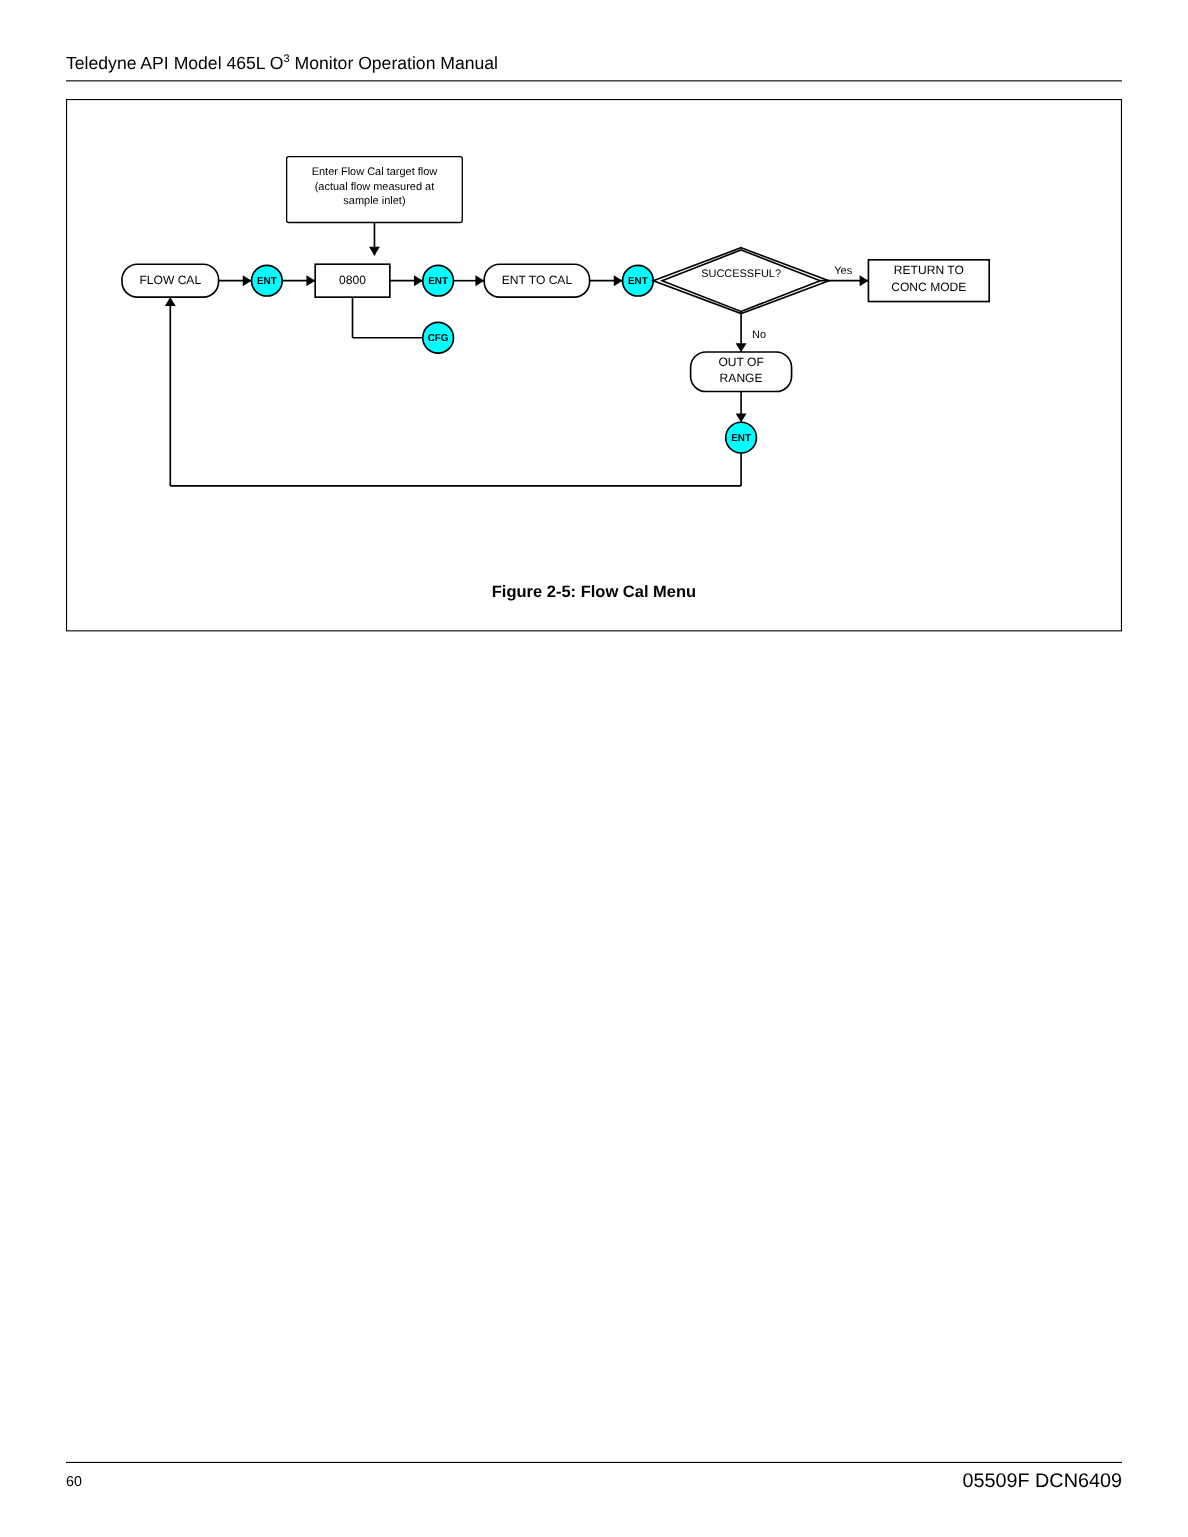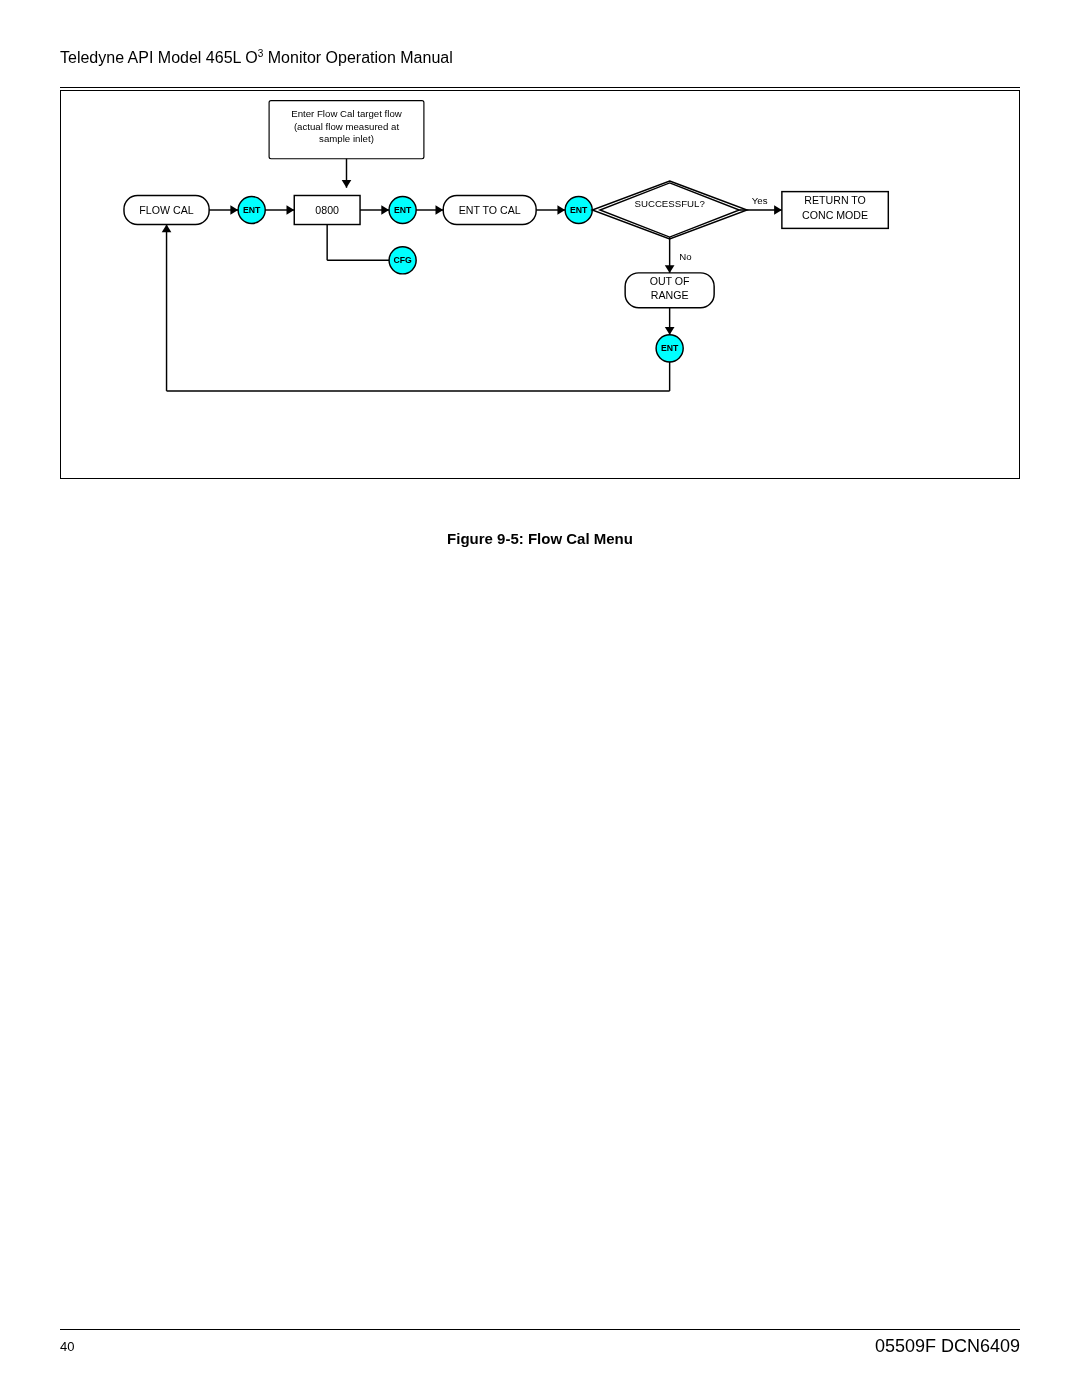--- a/index.html
+++ b/index.html
@@ -13,21 +13,21 @@
     }
 
     .page-header {
       position: absolute;
       top: 48px;
       left: 60px;
       right: 60px;
       display: flex;
       align-items: baseline;
       border-bottom: 1.5px solid #000;
-      padding-bottom: 20px;
+      padding-bottom: 6px;
     }
 
     .header-title {
       font-size: 16px;
       font-weight: normal;
       font-family: Arial, sans-serif;
     }
 
     .header-title sup {
       font-size: 10px;
@@ -52,21 +52,21 @@
     .footer-doc {
       font-size: 18px;
     }
 
     
     .diagram-container {
       position: absolute;
       top: 90px;
       left: 60px;
       right: 60px;
-      height: 389px;
+      height: 484px;
       border: 1.5px solid #000;
     }
 
     .figure-caption {
       position: absolute;
       top: 530px;
       left: 0;
       right: 0;
       text-align: center;
       font-size: 15px;
@@ -196,19 +196,19 @@
     <circle cx="338" cy="175" r="14" class="cfg-circle"></circle>
     <text x="338" y="175" class="ent-text">CFG</text>
 
     <line x1="260" y1="138" x2="260" y2="175" stroke="#000" stroke-width="1.5"></line>
     <line x1="260" y1="175" x2="324" y2="175" stroke="#000" stroke-width="1.5"></line>
 
   </svg>
 </div>
 
 <div class="figure-caption">
-  <span>Figure 9-5:  Flow Cal Menu</span>
+  <span>Figure 2-5:  Flow Cal Menu</span>
 </div>
 
 <div class="page-footer">
-  <span class="footer-page">40</span>
+  <span class="footer-page">60</span>
   <span class="footer-doc">05509F DCN6409</span>
 </div>
 
 </body></html>

